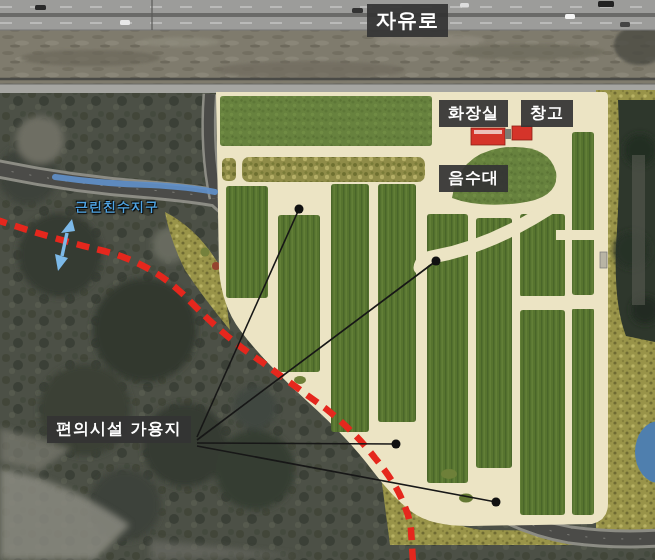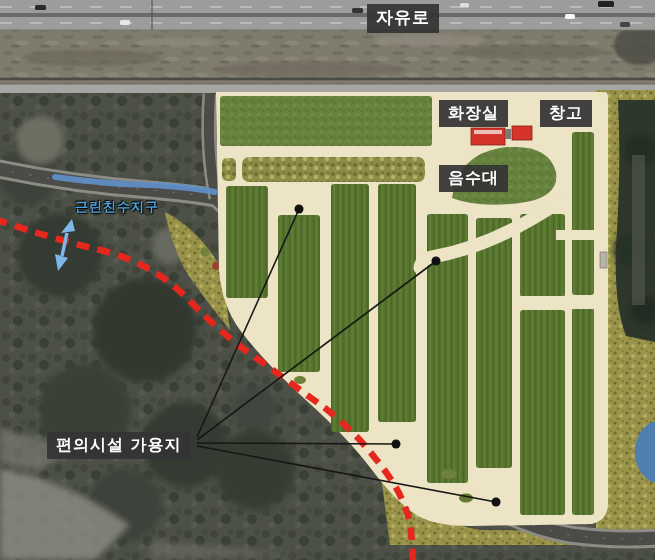--- a/index.html
+++ b/index.html
@@ -236,27 +236,27 @@
     <circle cx="496" cy="502" r="4.5"></circle>
   </g>
 
   <g>
     <line x1="67" y1="233" x2="62" y2="256" style="stroke:var(--arrow-blue,#7cb9e8)" stroke-width="3.5"></line>
     <polygon points="72,219 61,233 75,231" style="fill:var(--arrow-blue,#7cb9e8)"></polygon>
     <polygon points="58,271 55,254 68,258" style="fill:var(--arrow-blue,#7cb9e8)"></polygon>
   </g>
 </svg>
 
-<div class="box-label" style="left:367px;top:4px;font-size:17px;font-family:Liberation Serif, serif;">자유로</div>
+<div class="box-label" style="left:367px;top:4px;font-size:20px;font-family:Liberation Serif, serif;">자유로</div>
 
 <div class="box-label" style="left:439px;top:100px;">화장실</div>
 
-<div class="box-label" style="left:540px;top:100px;">창고</div>
+<div class="box-label" style="left:521px;top:100px;">창고</div>
 
 
 <div class="box-label" style="left:439px;top:165px;">음수대</div>
 
 <div class="zone-label" style="left:35px;top:198px;margin-left:40px;">근린친수지구</div>
 
 
-<div class="box-label" style="left:47px;top:432px;">편의시설 가용지</div>
+<div class="box-label" style="left:47px;top:416px;">편의시설 가용지</div>
 
 </div>
 
 </body></html>

